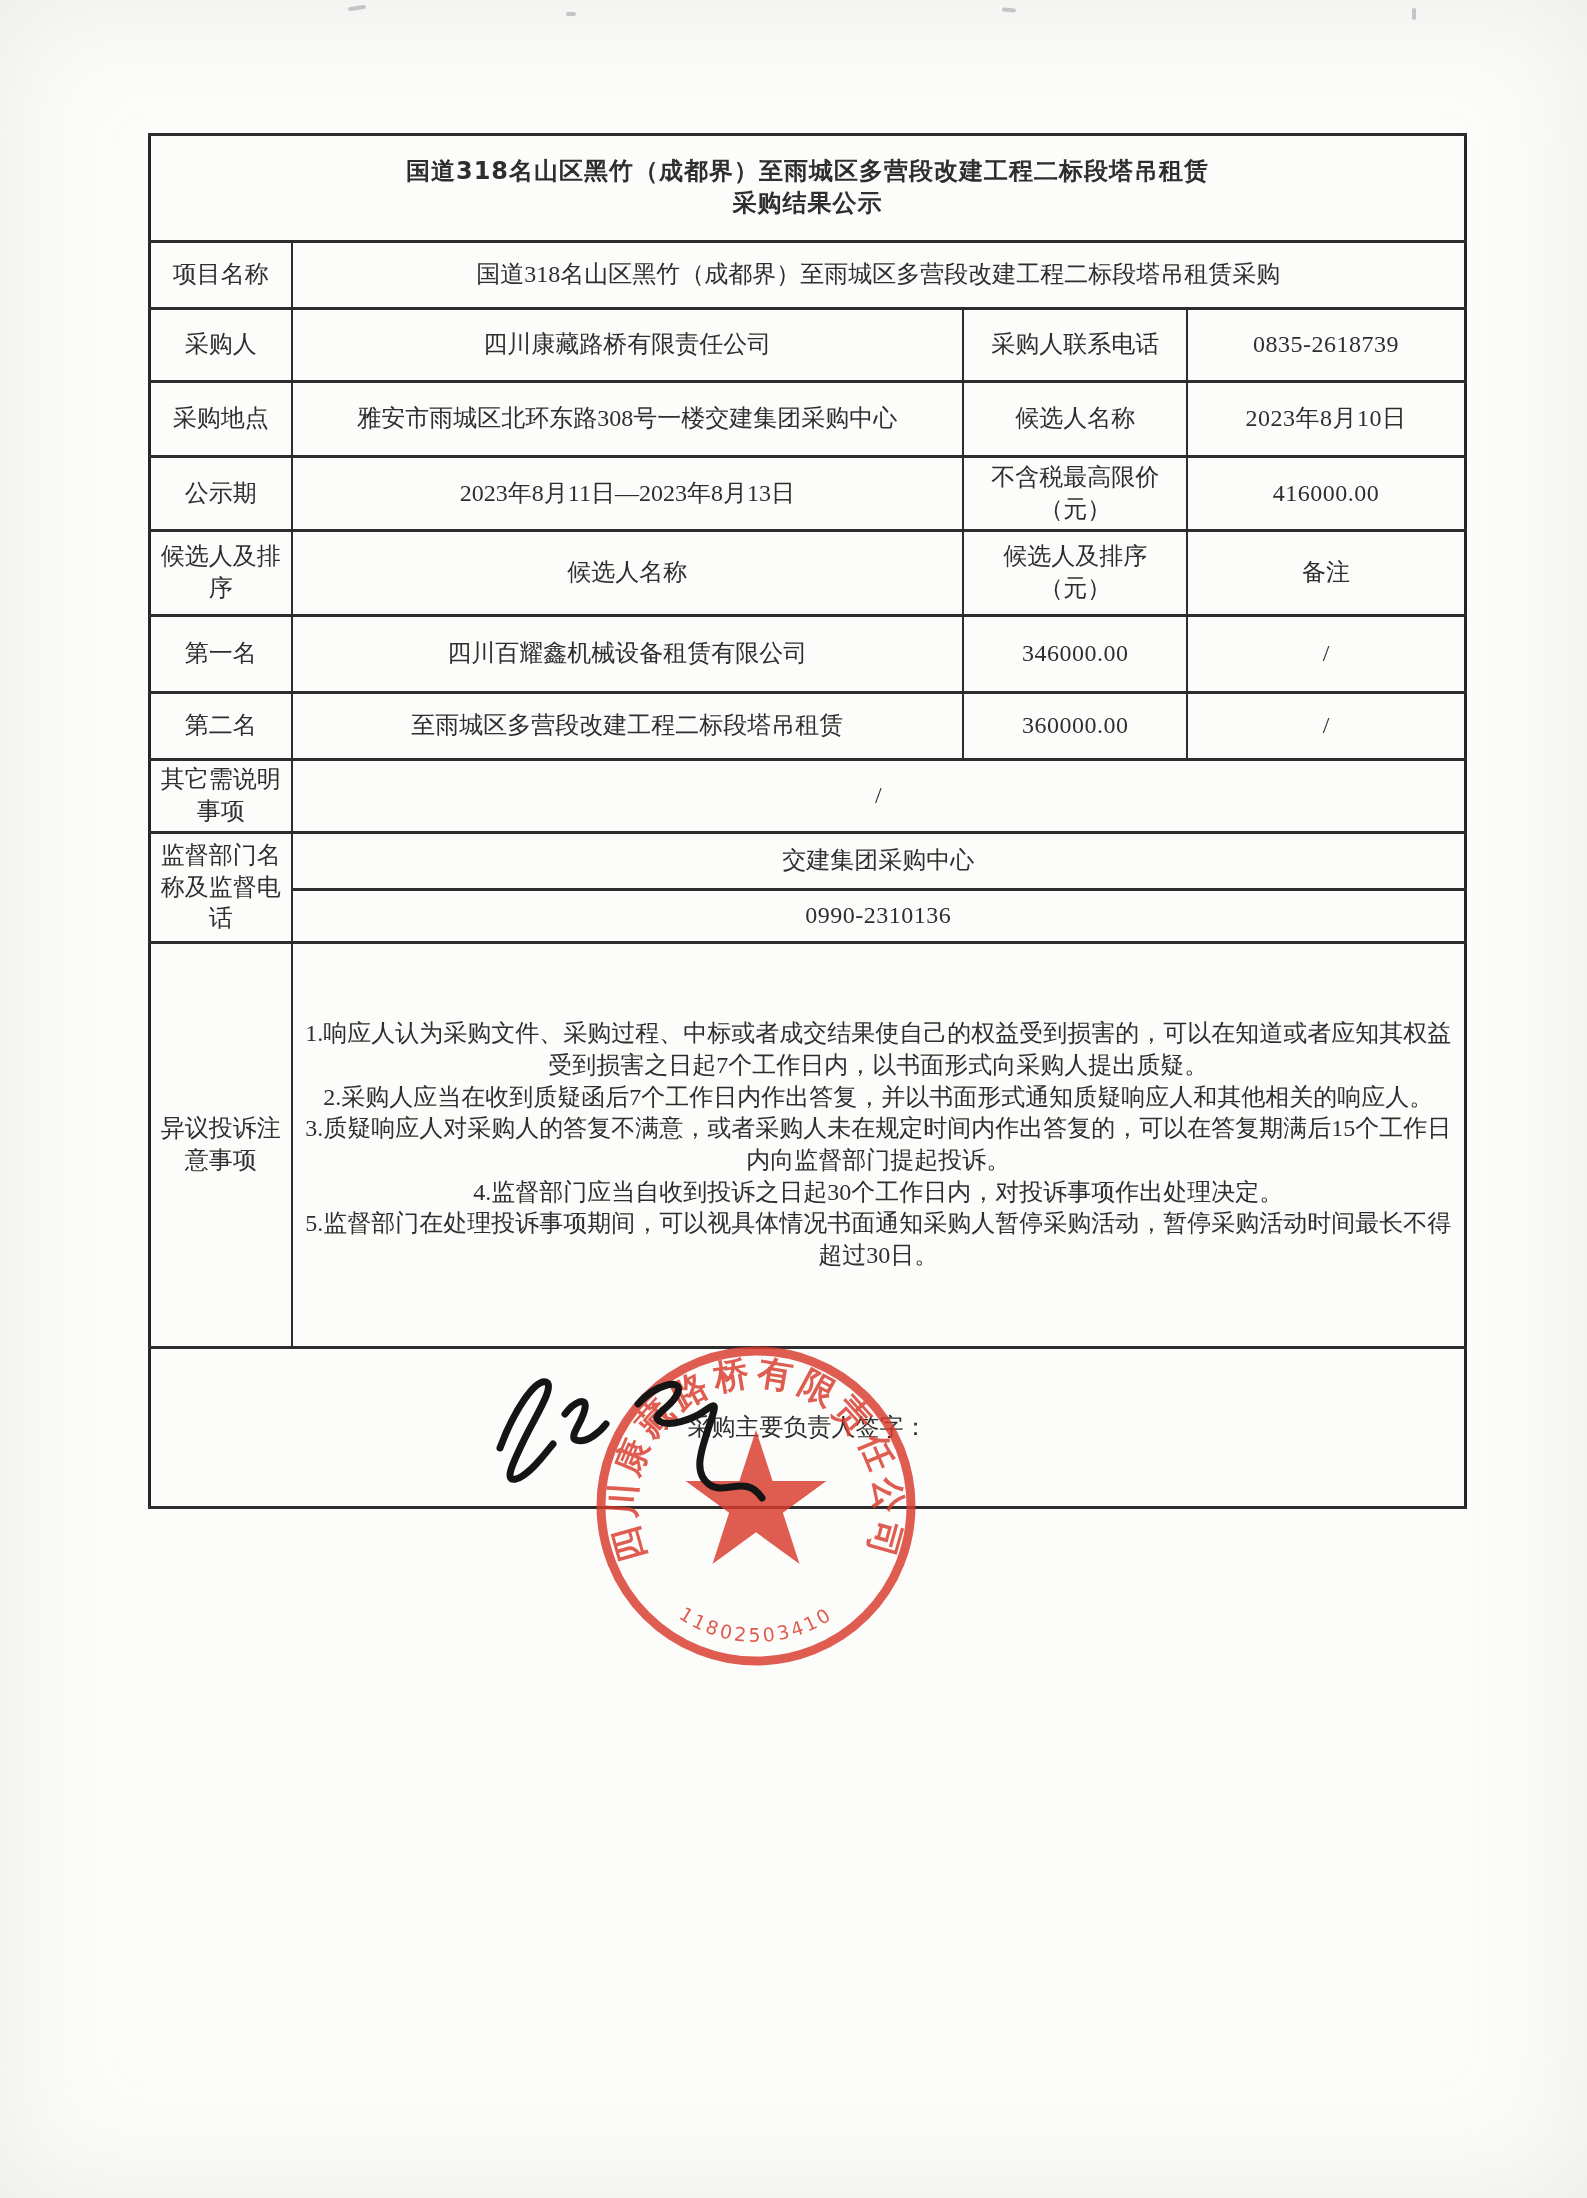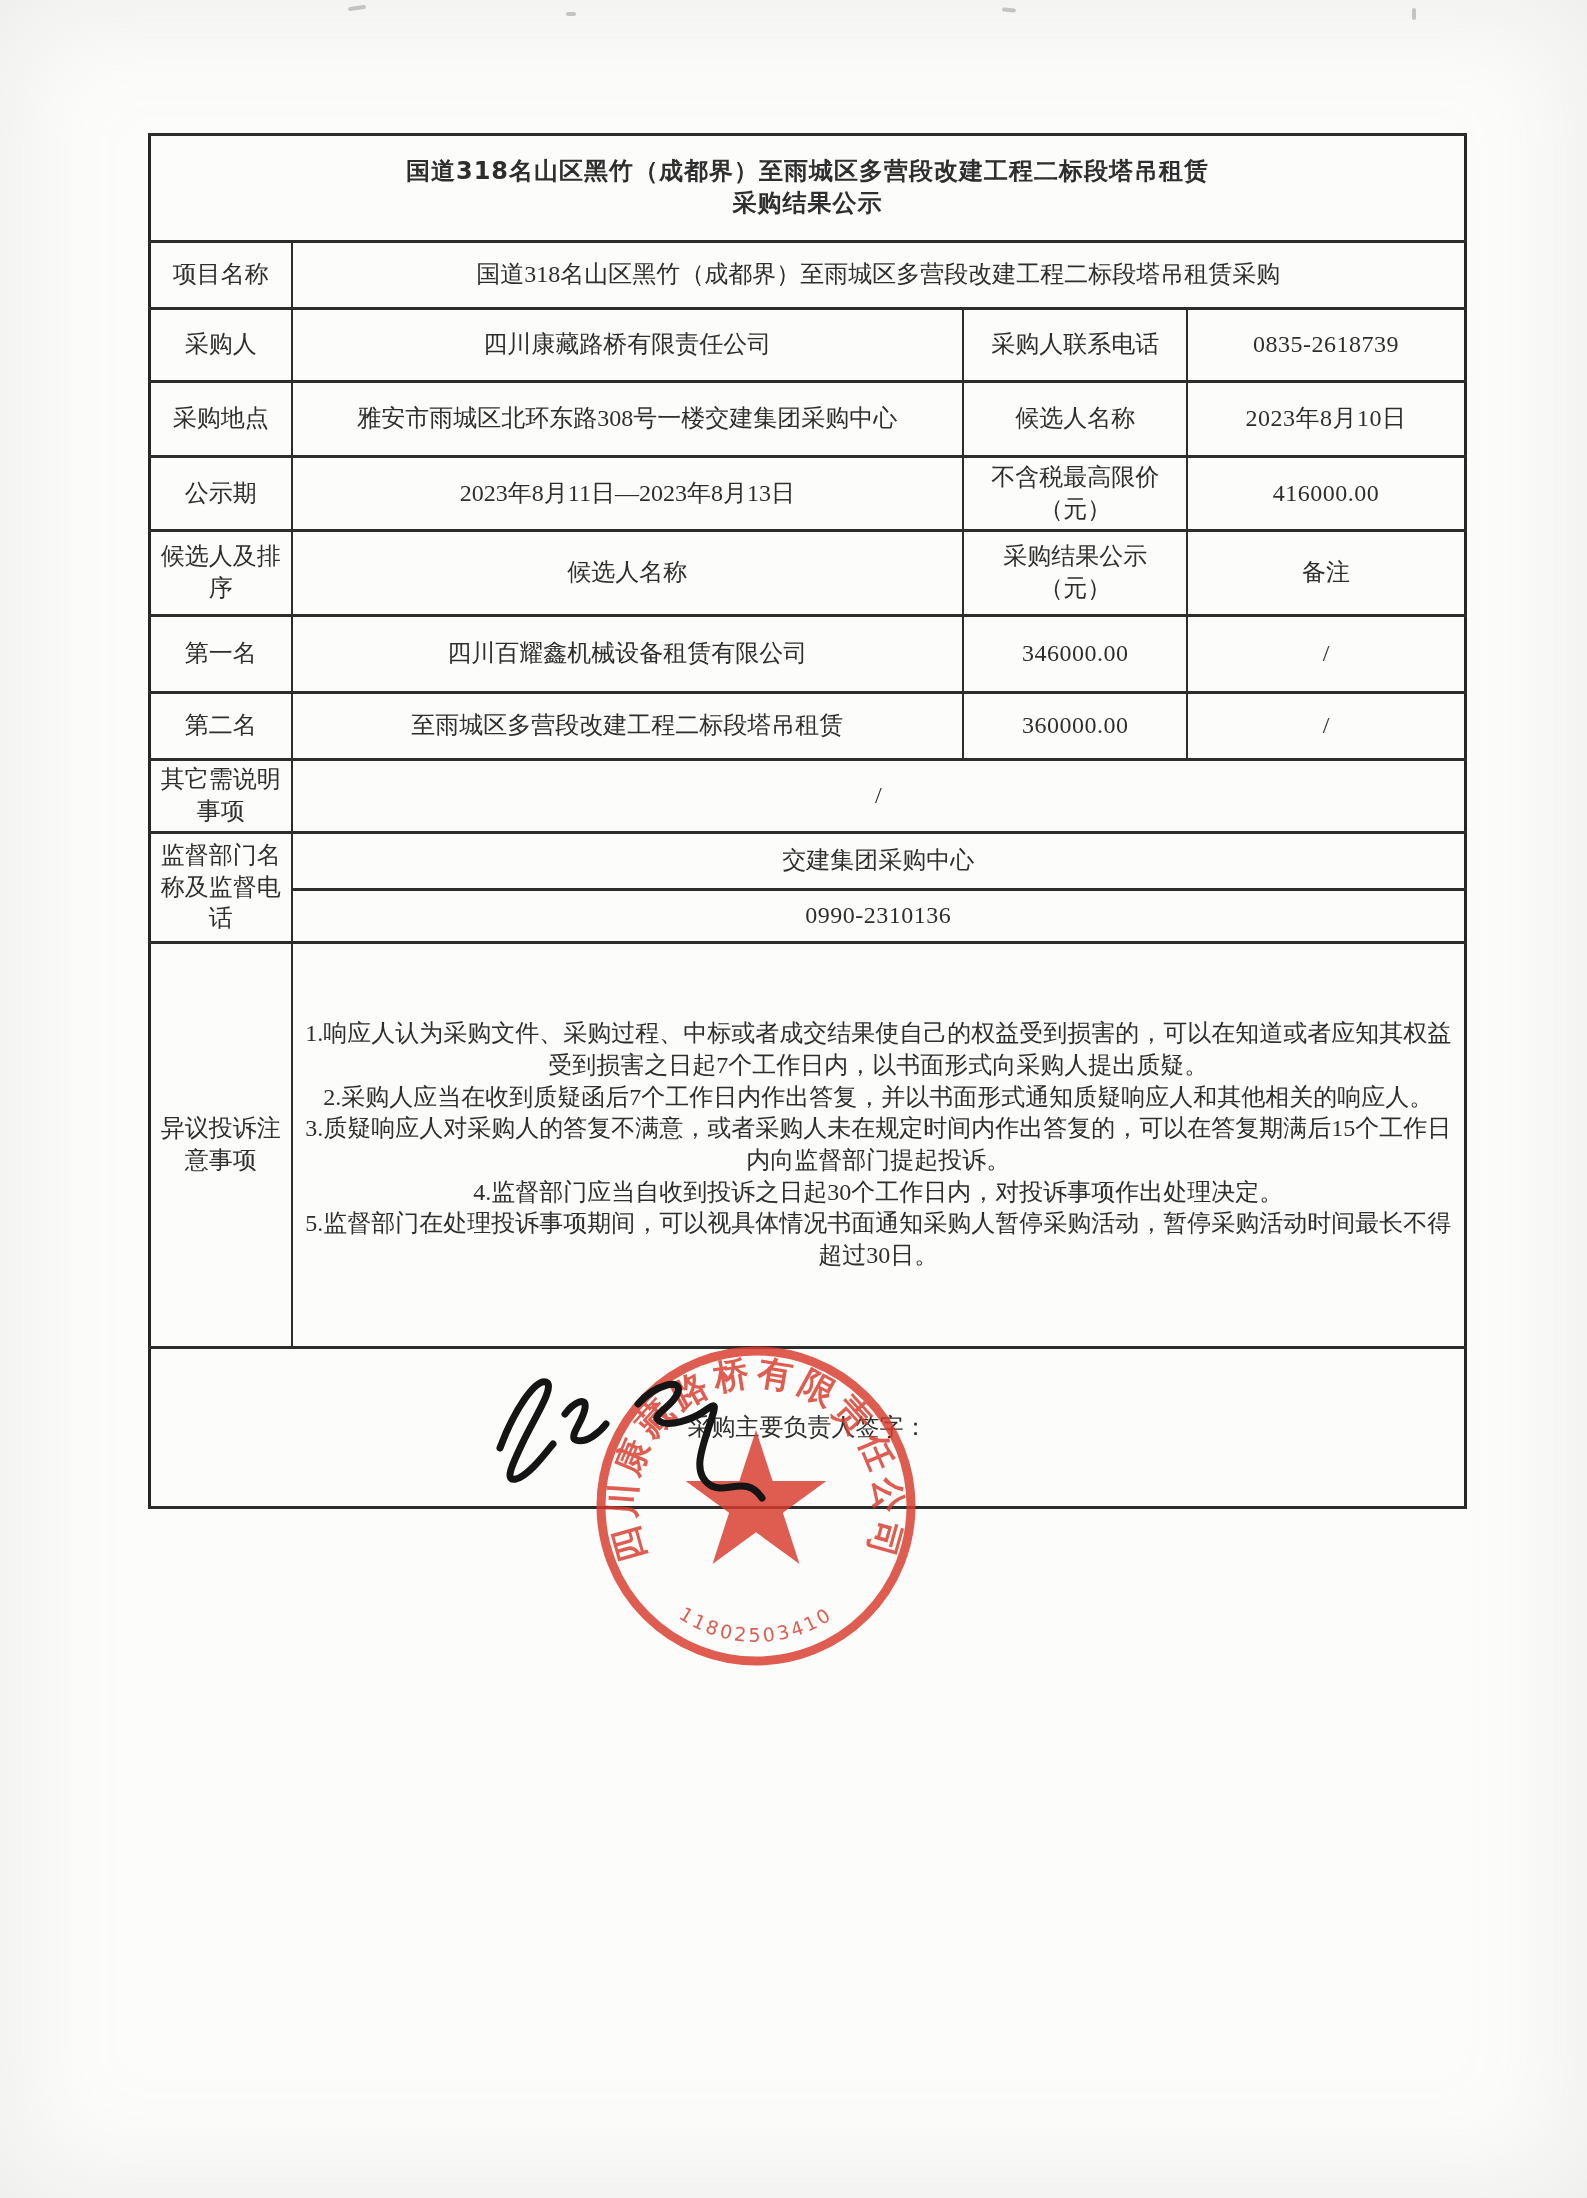--- a/index.html
+++ b/index.html
@@ -95,21 +95,21 @@
     <tr style="height:74px">
       <td class="label-cell">公示期</td>
       <td>2023年8月11日—2023年8月13日</td>
       <td class="wide-label">不含税最高限价（元）</td>
       <td class="num">416000.00</td>
     </tr>
 
     <tr style="height:85px">
       <td class="label-cell wide-label">候选人及排序</td>
       <td>候选人名称</td>
-      <td class="wide-label">采购结果公示（元）</td>
+      <td class="wide-label">候选人及排序（元）</td>
       <td>备注</td>
     </tr>
 
     <tr style="height:77px">
       <td class="label-cell">第一名</td>
       <td>四川百耀鑫机械设备租赁有限公司</td>
       <td class="num">346000.00</td>
       <td>/</td>
     </tr>
 

